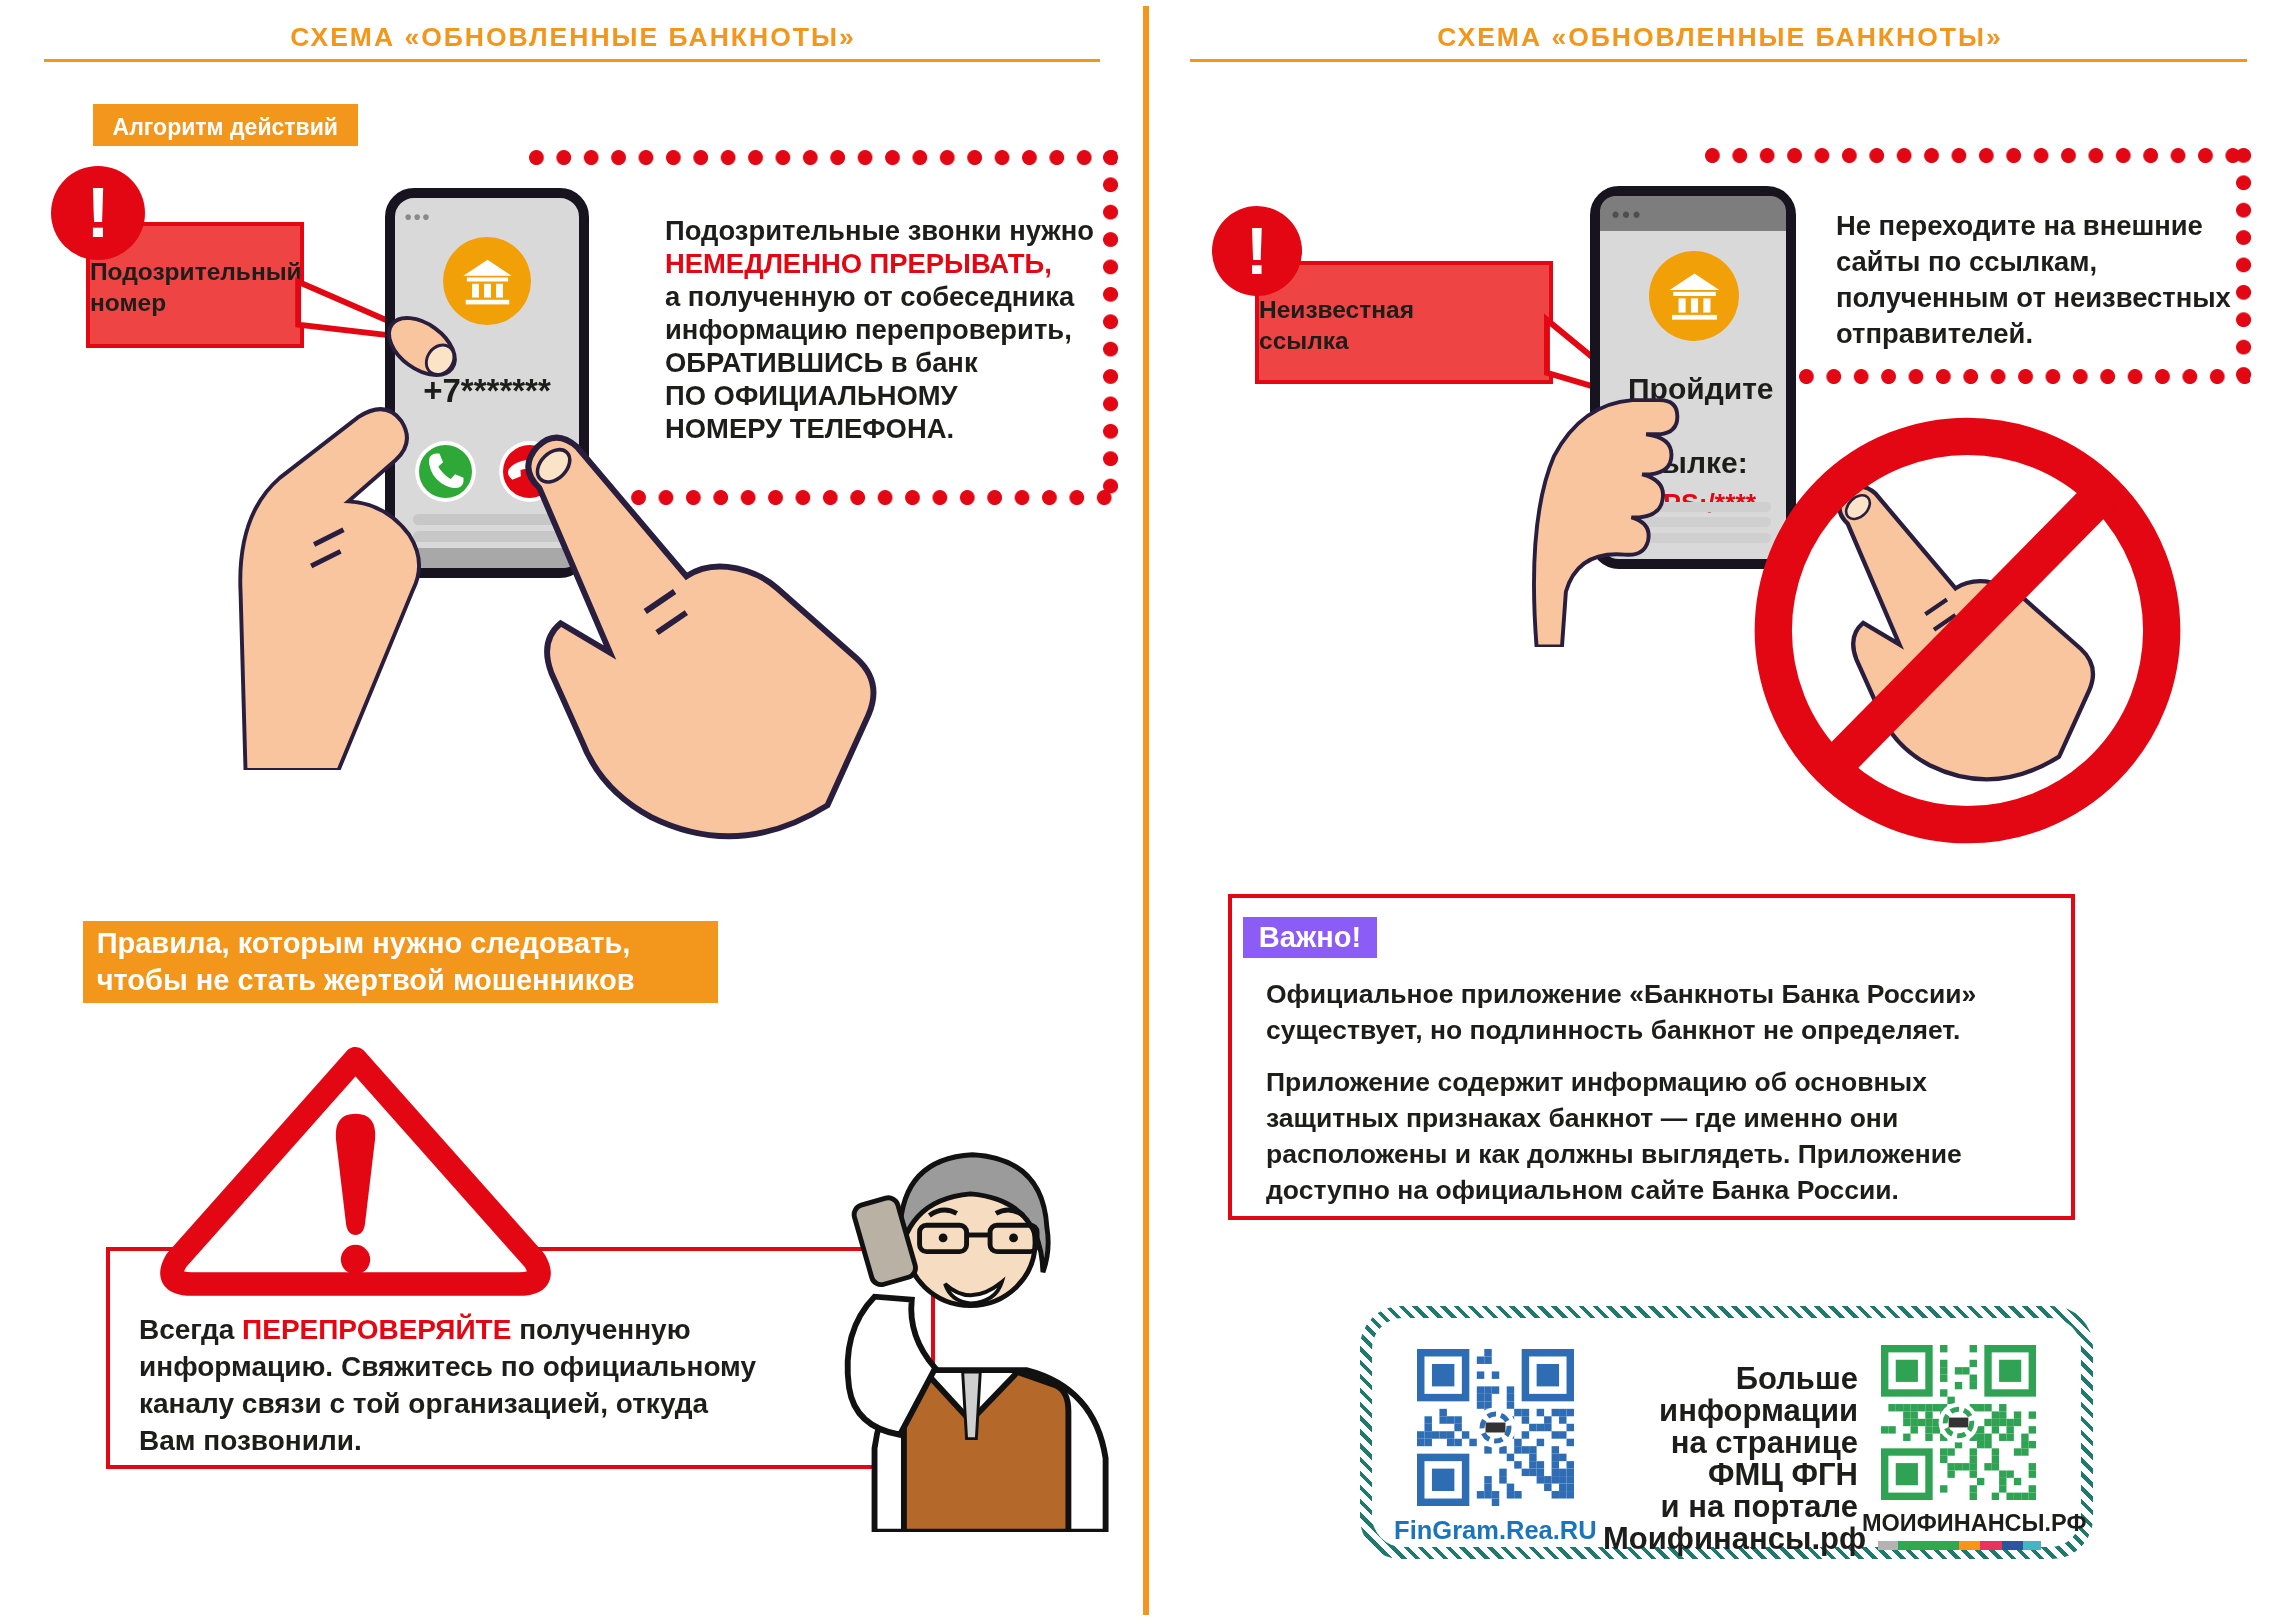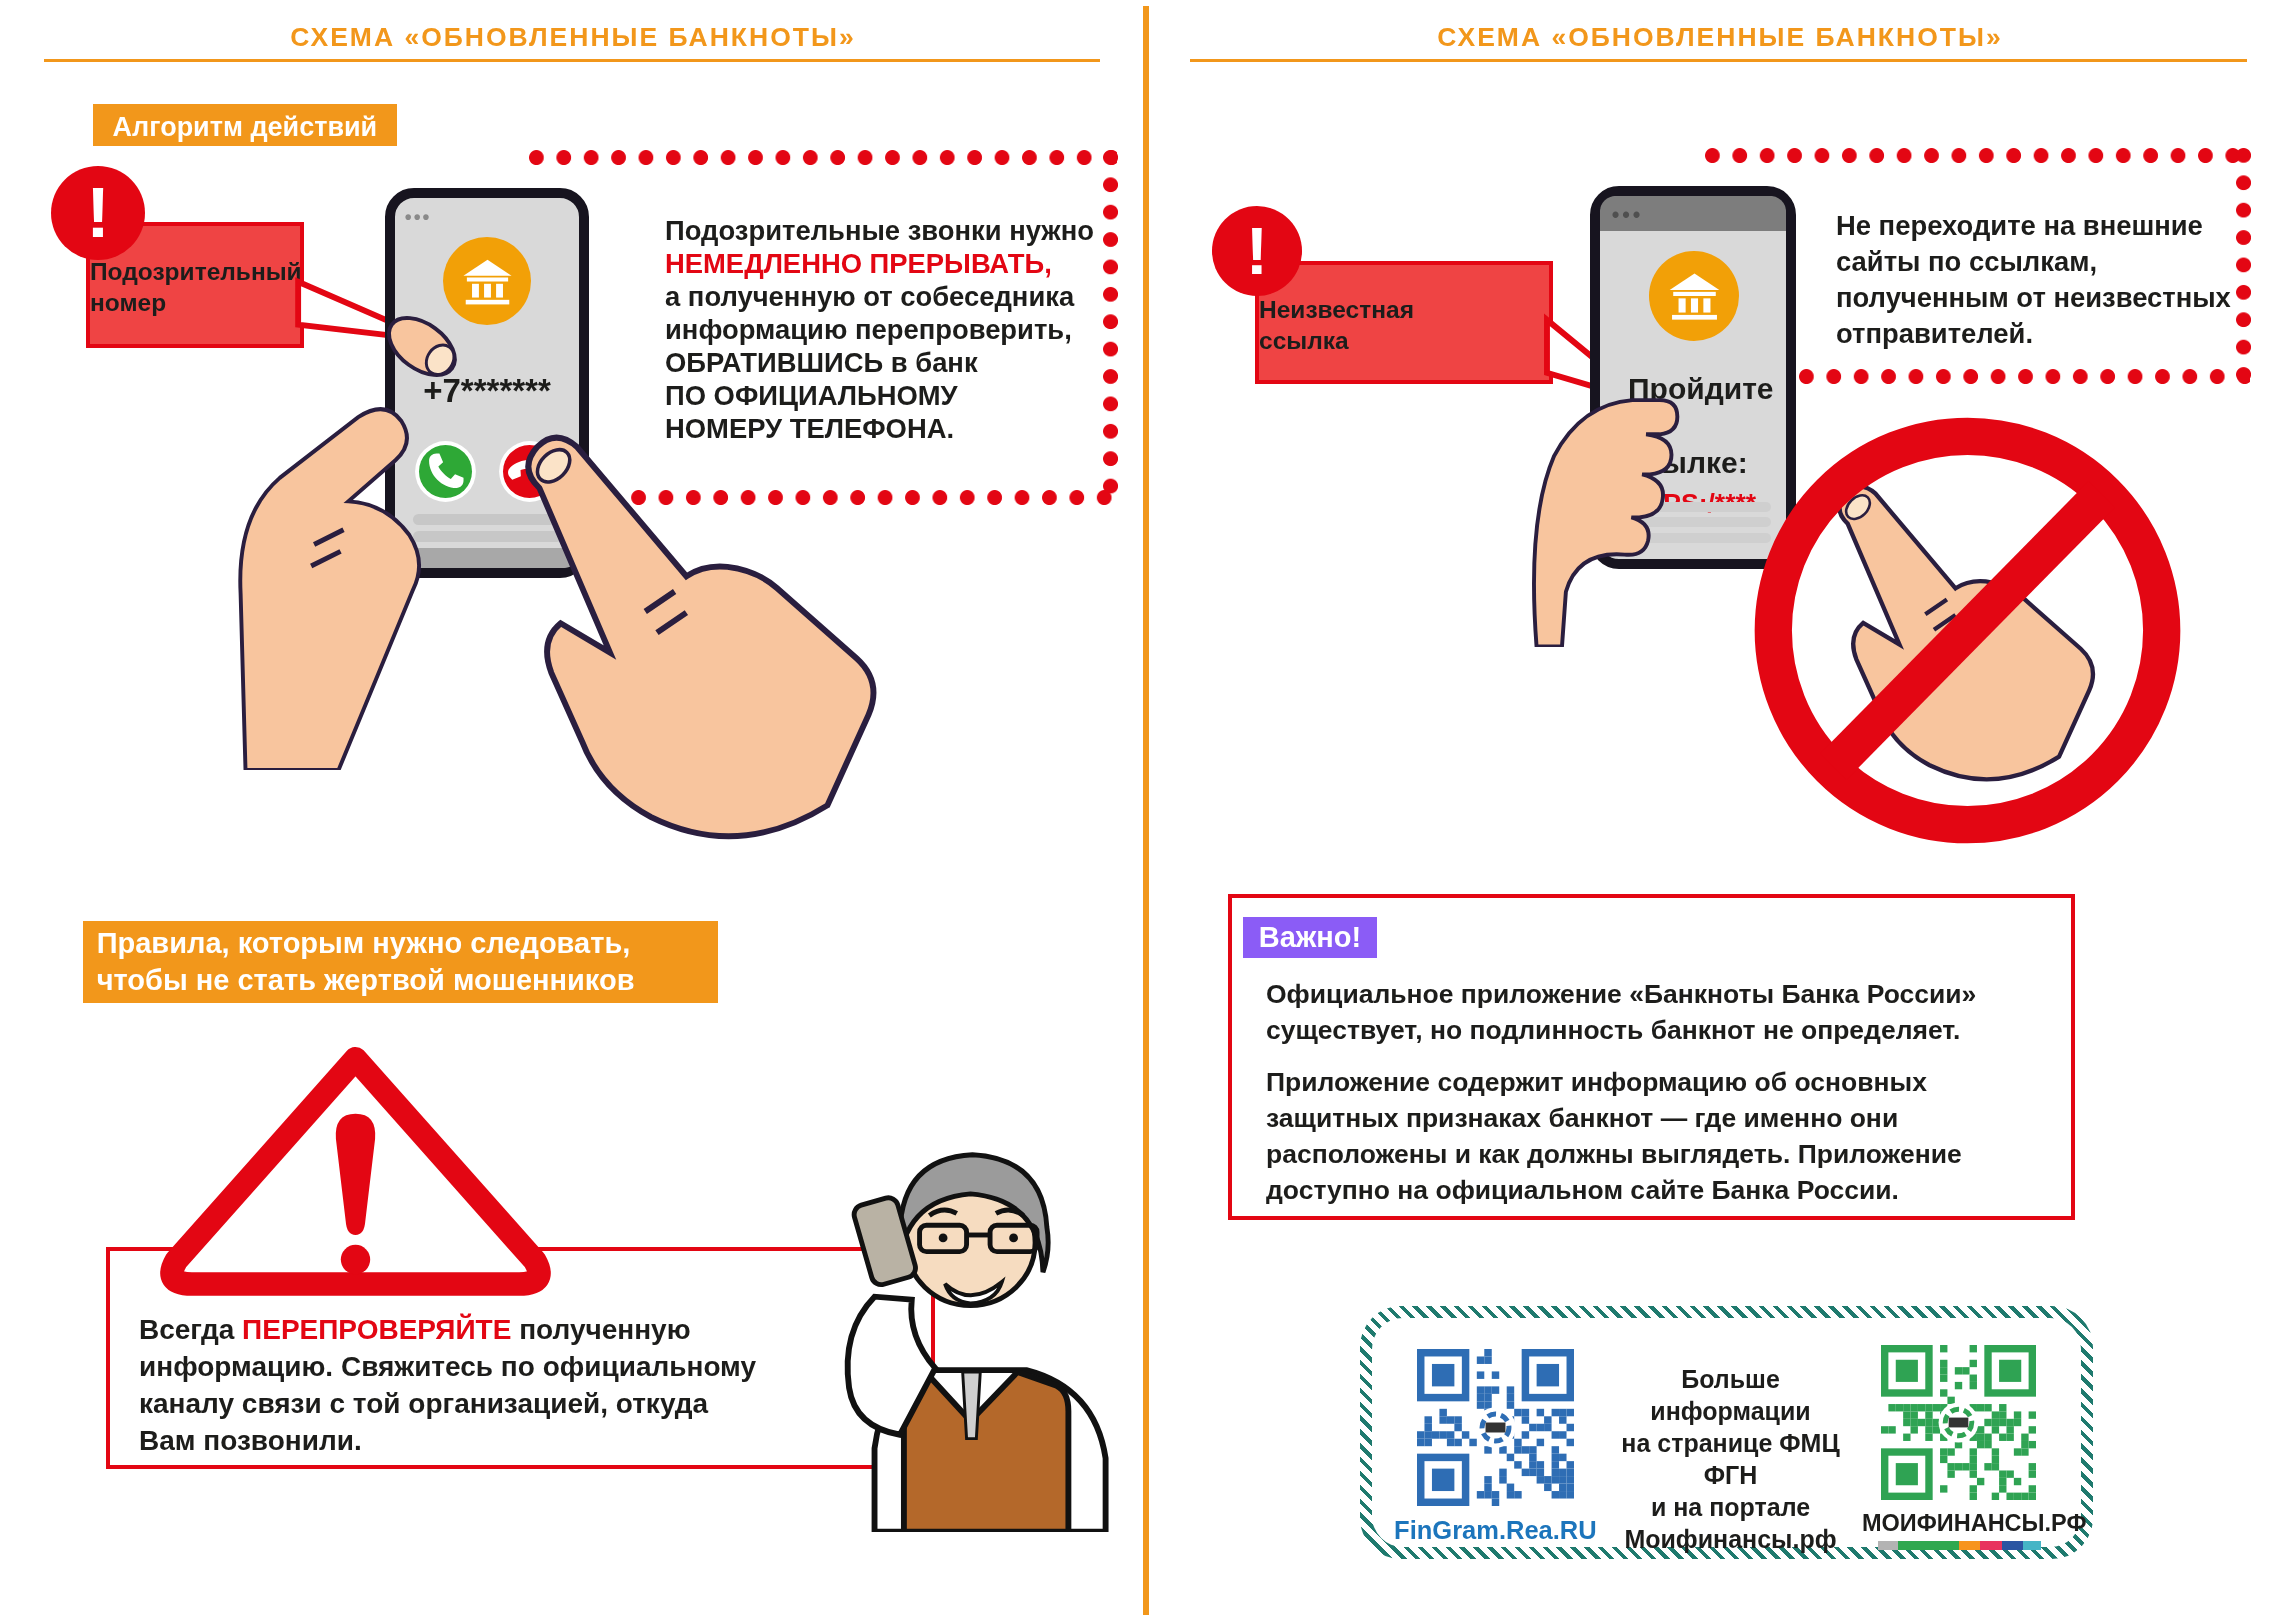--- a/index.html
+++ b/index.html
@@ -26,21 +26,21 @@
   .ftxt{font-size:26.5px;line-height:36px}
 </style>
 </head>
 <body>
 
 <div id="canvas">
 
   <div class="abs hdr" style="left:0;top:21.6px">СХЕМА «ОБНОВЛЕННЫЕ БАНКНОТЫ»</div>
   <div class="abs hline" style="left:44px;top:59px;width:1056px"></div>
 
-  <div class="abs obadge" style="left:93px;top:104px;height:42px;line-height:47px;padding:0 19.6px;font-size:27px;z-index:2">Алгоритм действий</div>
+  <div class="abs obadge" style="left:93px;top:104px;height:42px;line-height:47px;padding:0 19.6px;font-size:23px;z-index:2">Алгоритм действий</div>
 
   <div class="dh" style="left:529px;top:150px;width:588px"></div>
   <div class="dv" style="left:1103px;top:150px;height:355px"></div>
   <div class="dh" style="left:549px;top:490px;width:568px"></div>
 
   <div class="abs wtxt" style="left:665px;top:214px;width:461px">
     <div>Подозрительные звонки нужно</div>
     <div class="red">НЕМЕДЛЕННО ПРЕРЫВАТЬ,</div>
     <div>а полученную от собеседника</div>
     <div>информацию перепроверить,</div>
@@ -337,21 +337,21 @@
         <rect x="90" y="6" width="30" height="30" fill="#fff"></rect>
         <rect x="96" y="12" width="18" height="18" fill="#2e6db4"></rect>
         <rect x="0" y="84" width="42" height="42" fill="#2e6db4"></rect>
         <rect x="6" y="90" width="30" height="30" fill="#fff"></rect>
         <rect x="12" y="96" width="18" height="18" fill="#2e6db4"></rect>
         <circle cx="63" cy="63" r="16.200000000000003" fill="#fff"></circle>
         <circle cx="63" cy="63" r="10.8" fill="none" stroke="#2e6db4" stroke-width="4" stroke-dasharray="7 4"></circle>
         <rect x="55" y="59" width="16" height="8" fill="#333"></rect>
       </svg>
     <div class="abs" style="left:27.4px;top:210px;width:216px;text-align:center;font-size:25.5px;color:#1c75bc">FinGram.Rea.RU</div>
-    <div class="abs" style="left:243px;top:57px;width:255px;text-align:center;font-size:25px;line-height:32px">
+    <div class="abs" style="left:243px;top:57px;width:255px;text-align:right;font-size:31px;line-height:32px">
       <div>Больше информации</div>
       <div>на странице ФМЦ ФГН</div>
       <div>и на портале</div>
       <div>Моифинансы.рф</div>
     </div>
     <svg id="qr-right" class="abs" style="left:521px;top:39px" width="155" height="155" viewBox="0 0 126 126">
         <rect x="48" y="0" width="6" height="6" fill="#2fa353"></rect>
         <rect x="72" y="0" width="6" height="6" fill="#2fa353"></rect>
         <rect x="48" y="12" width="6" height="6" fill="#2fa353"></rect>
         <rect x="72" y="12" width="6" height="6" fill="#2fa353"></rect>

